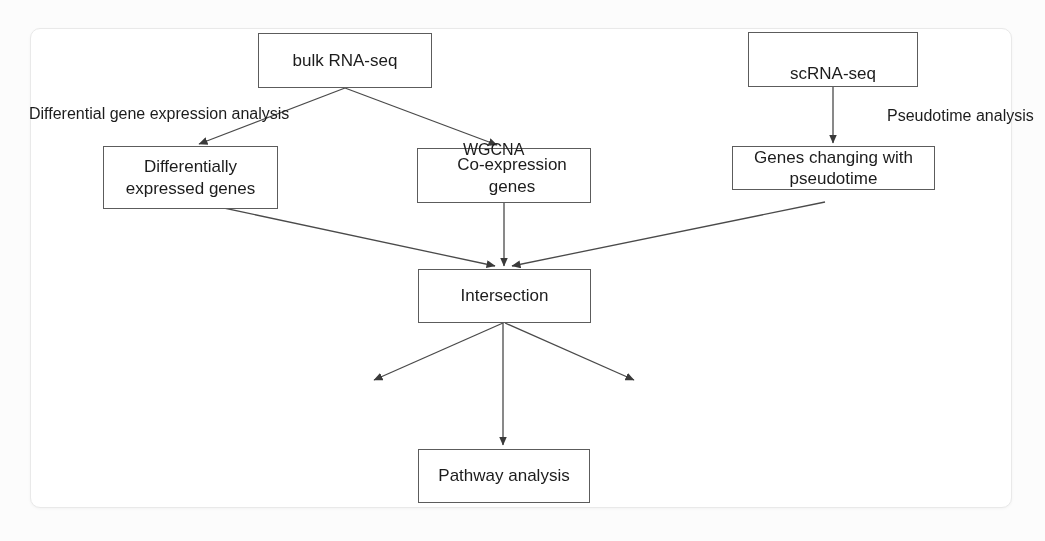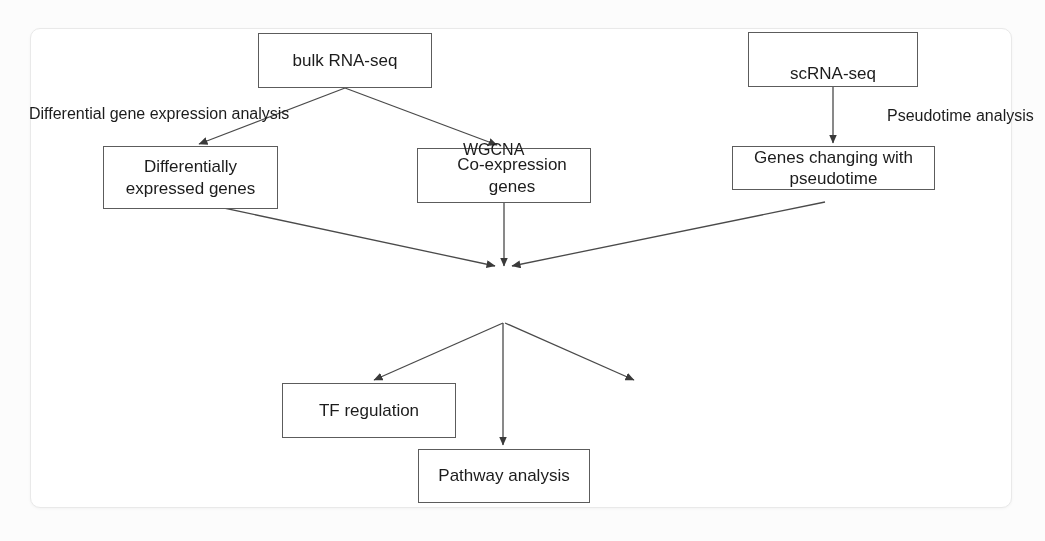--- a/index.html
+++ b/index.html
@@ -104,22 +104,22 @@
   </div>
   <div class="node" id="node-deg">
     <span>Differentially expressed genes</span>
   </div>
   <div class="node" id="node-coexp">
     <span>Co-expression genes</span>
   </div>
   <div class="node" id="node-pseudogenes">
     <span>Genes changing with pseudotime</span>
   </div>
-  <div class="node" id="node-tf">
-    <span>TF regulation</span>
+  <div class="node" id="node-intersect">
+    <span>Intersection</span>
   </div>
   <div class="node" id="node-pathway">
     <span>Pathway analysis</span>
   </div>
 
   <div class="edge-label" id="label-dgea">Differential gene expression analysis</div>
   <div class="edge-label" id="label-wgcna">WGCNA</div>
   <div class="edge-label" id="label-pseudotime">Pseudotime analysis</div>
 </div>
 

